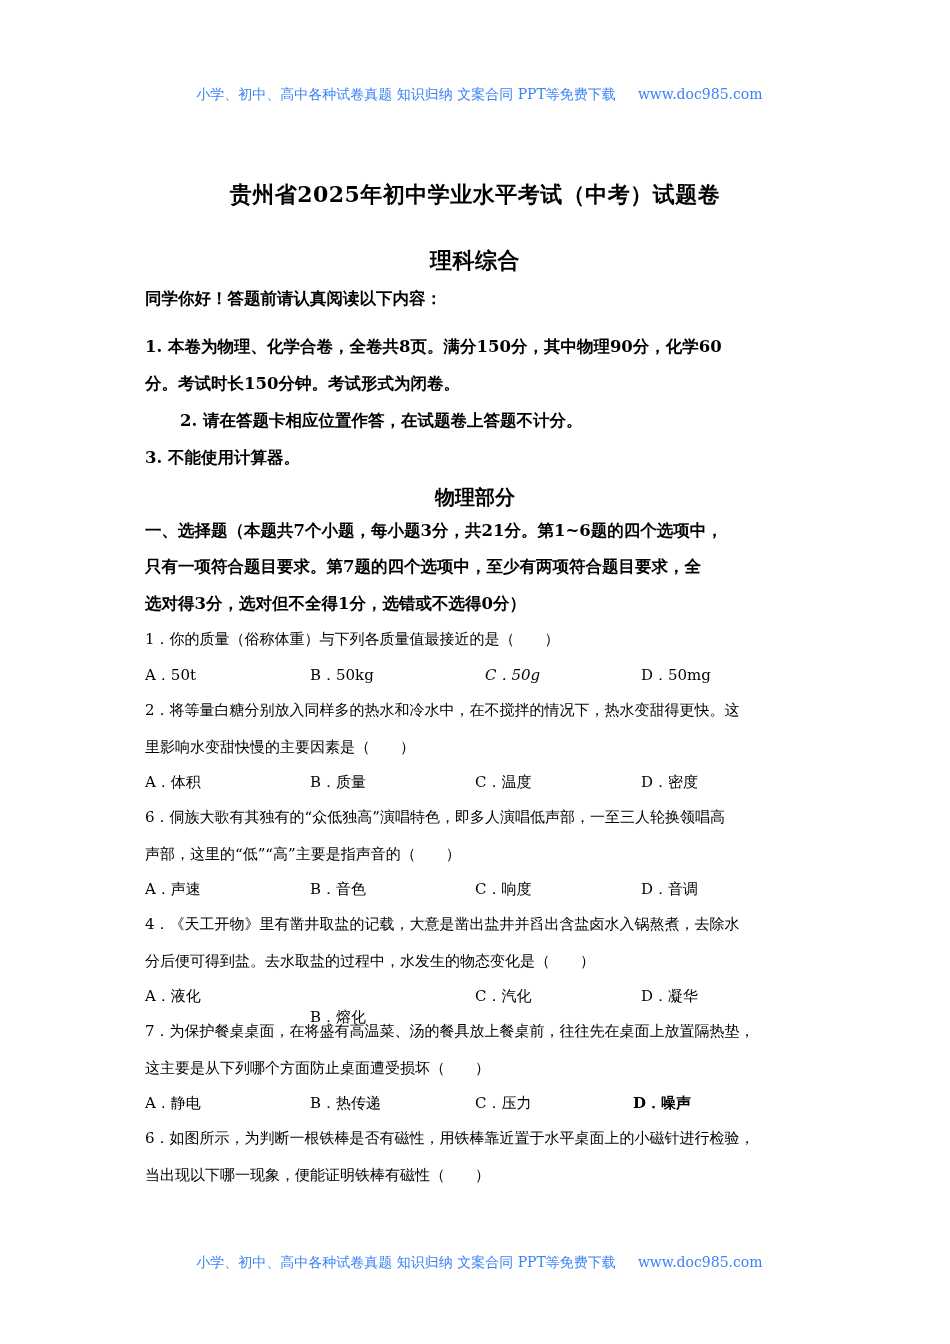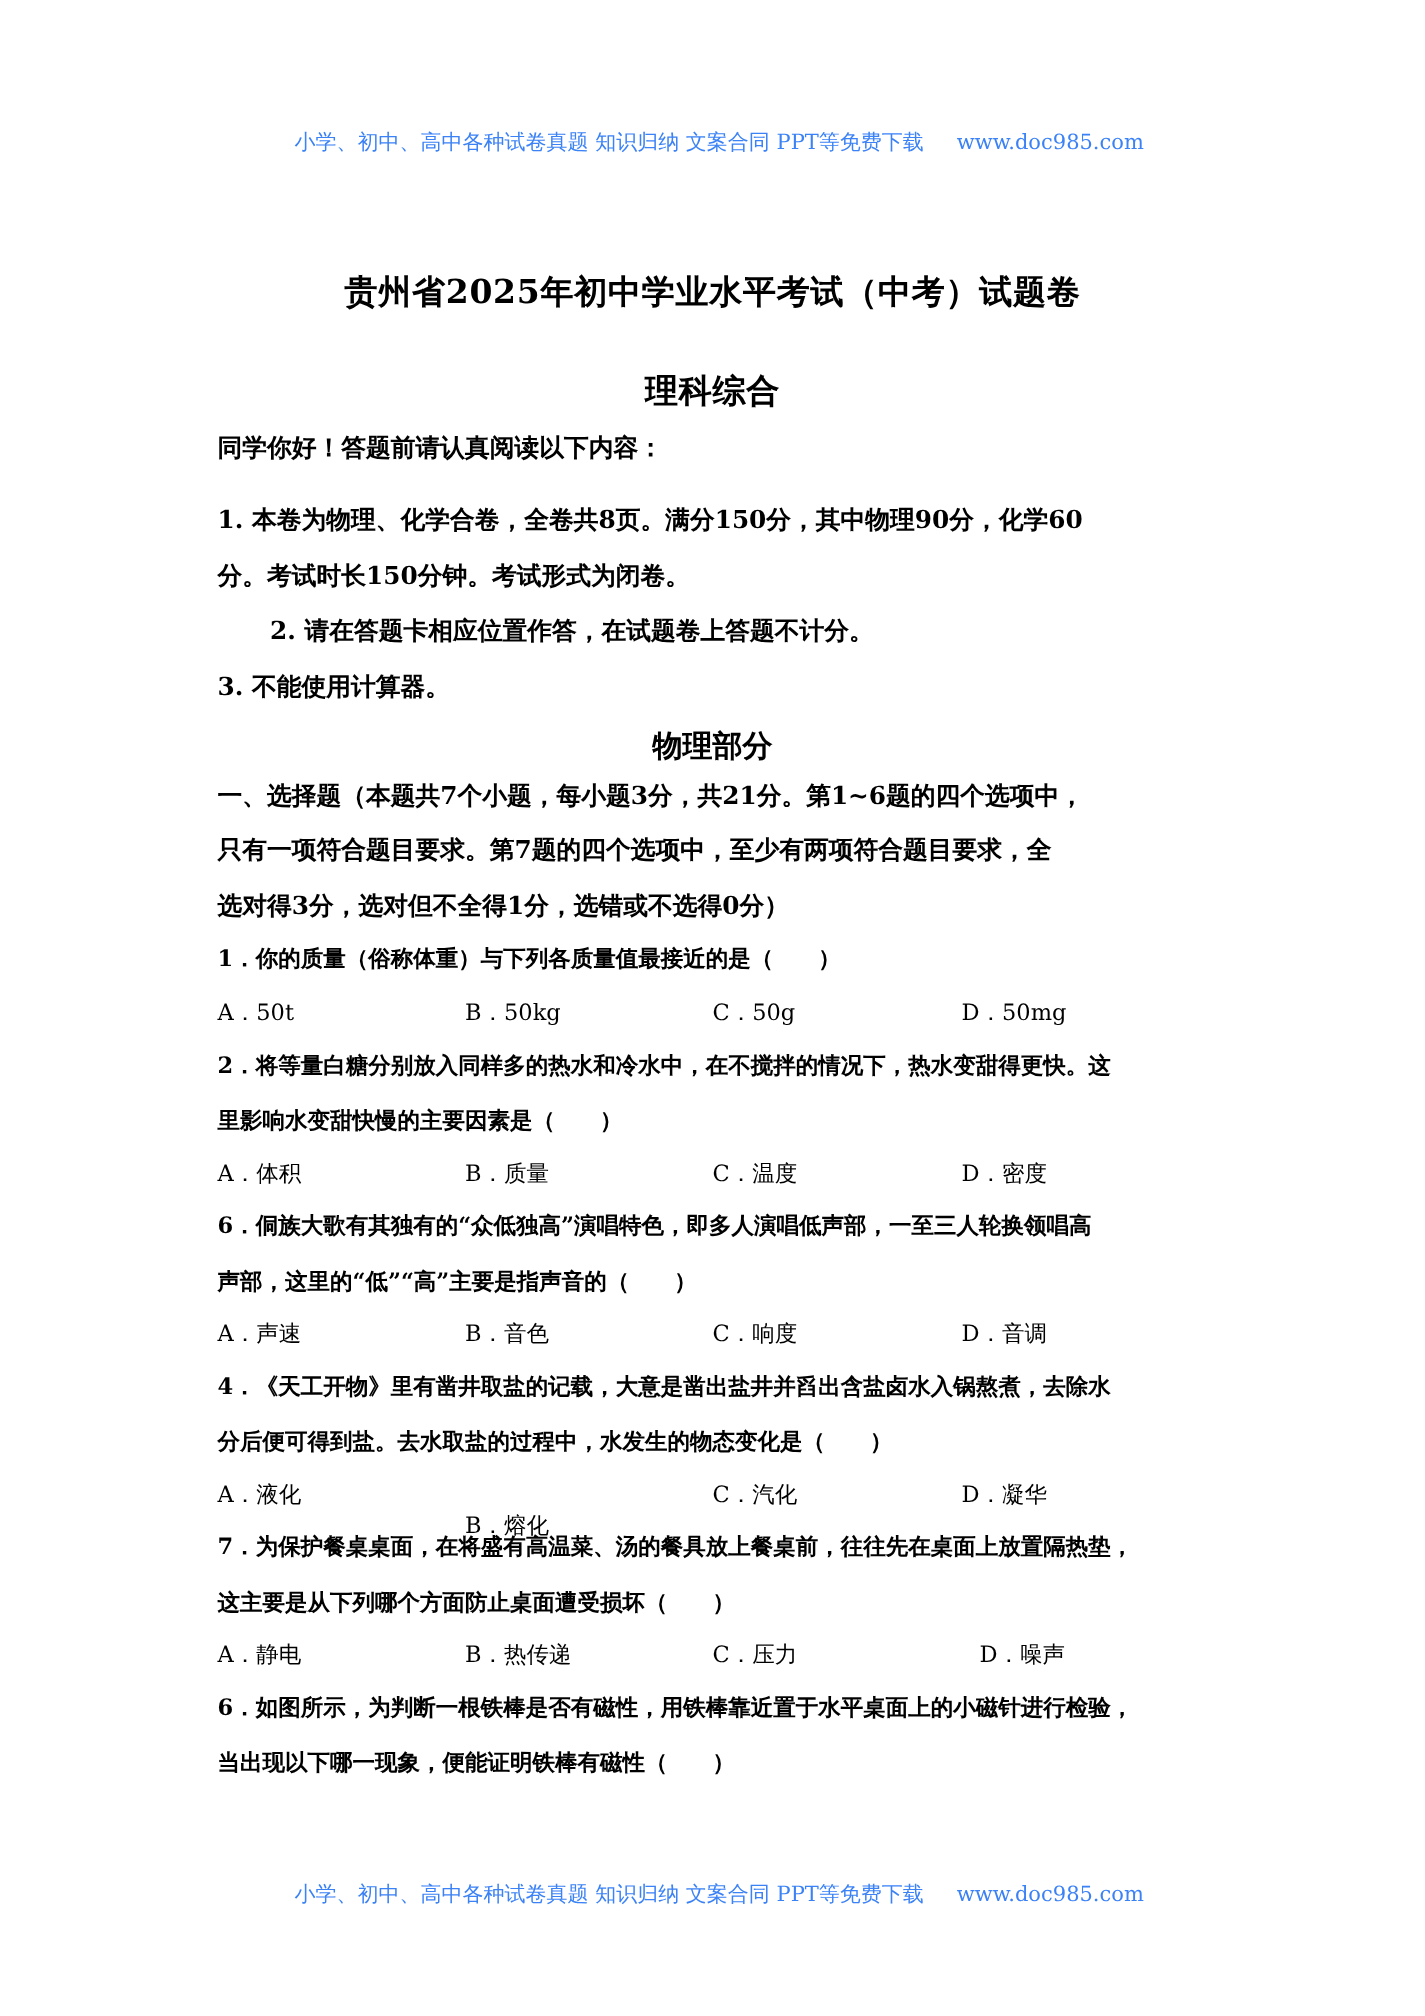--- a/index.html
+++ b/index.html
@@ -13,21 +13,20 @@
     font-size: 14px; color: #3b82f6; white-space: pre;
   }
   .hdr .url { margin-left: 22px; }
   .title {
     position: absolute; left: 0; width: 950px; text-align: center;
     font-weight: bold; font-size: 22px; letter-spacing: 0.5px;
   }
   .line {
     position: absolute; left: 145px; width: 680px; white-space: nowrap;
     font-size: 16px;
-    font-weight: bold;
   }
   .bold { font-weight: bold; font-size: 16.5px; }
   .center { left: 0; width: 950px; text-align: center; }
   .opts { position: absolute; left: 145px; width: 680px; font-size: 15px; }
   .opt { position: absolute; top: 0; white-space: nowrap; }
   .q { font-size: 15px; }
 </style>
 </head>
 <body>
 
@@ -46,21 +45,21 @@
 
 <div class="line center" style="top:484px; font-weight:bold; font-size:20px;">物理部分</div>
 <div class="line bold" style="top:520px;">一、选择题（本题共7个小题，每小题3分，共21分。第1~6题的四个选项中，</div>
 <div class="line bold" style="top:556px;">只有一项符合题目要求。第7题的四个选项中，至少有两项符合题目要求，全</div>
 <div class="line bold" style="top:593px;">选对得3分，选对但不全得1分，选错或不选得0分）</div>
 
 <div class="line q" style="top:630px;">1．你的质量（俗称体重）与下列各质量值最接近的是（　　）</div>
 <div class="opts" style="top:666px;">
   <span class="opt" style="left:0;">A．50t</span>
   <span class="opt" style="left:165px;">B．50kg</span>
-  <span class="opt" style="left:330px;">C．50g</span>
+  <span class="opt" style="left:340px;font-style:italic;">C．50g</span>
   <span class="opt" style="left:496px;">D．50mg</span>
 </div>
 
 <div class="line q" style="top:701px;">2．将等量白糖分别放入同样多的热水和冷水中，在不搅拌的情况下，热水变甜得更快。这</div>
 <div class="line q" style="top:738px;">里影响水变甜快慢的主要因素是（　　）</div>
 <div class="opts" style="top:773px;">
   <span class="opt" style="left:0;">A．体积</span>
   <span class="opt" style="left:165px;">B．质量</span>
   <span class="opt" style="left:330px;">C．温度</span>
   <span class="opt" style="left:496px;">D．密度</span>
@@ -83,21 +82,21 @@
   <span class="opt" style="left:330px;">C．汽化</span>
   <span class="opt" style="left:496px;">D．凝华</span>
 </div>
 
 <div class="line q" style="top:1022px;">7．为保护餐桌桌面，在将盛有高温菜、汤的餐具放上餐桌前，往往先在桌面上放置隔热垫，</div>
 <div class="line q" style="top:1059px;">这主要是从下列哪个方面防止桌面遭受损坏（　　）</div>
 <div class="opts" style="top:1094px;">
   <span class="opt" style="left:0;">A．静电</span>
   <span class="opt" style="left:165px;">B．热传递</span>
   <span class="opt" style="left:330px;">C．压力</span>
-  <span class="opt" style="left:508px;">D．噪声</span>
+  <span class="opt" style="left:488px;font-weight:bold;">D．噪声</span>
 </div>
 
 <div class="line q" style="top:1129px;">6．如图所示，为判断一根铁棒是否有磁性，用铁棒靠近置于水平桌面上的小磁针进行检验，</div>
 <div class="line q" style="top:1166px;">当出现以下哪一现象，便能证明铁棒有磁性（　　）</div>
 
 <div class="hdr" style="top:1238px;">
   <span>小学、初中、高中各种试卷真题 知识归纳 文案合同 PPT等免费下载</span><span class="url">www.doc985.com</span>
 </div>
 
 </body></html>

